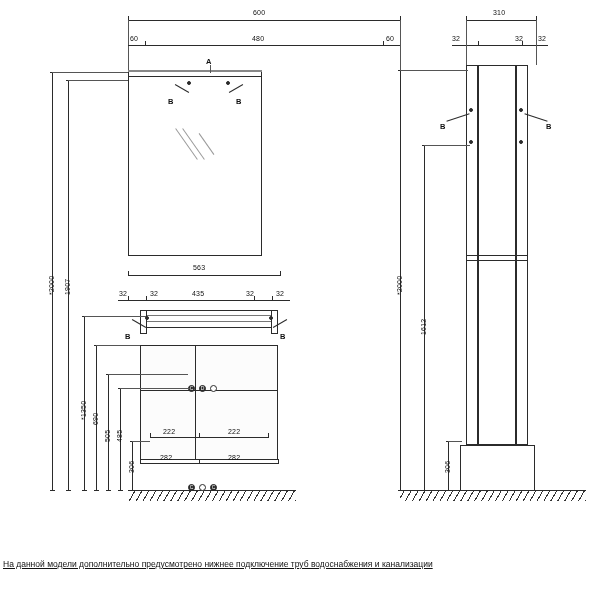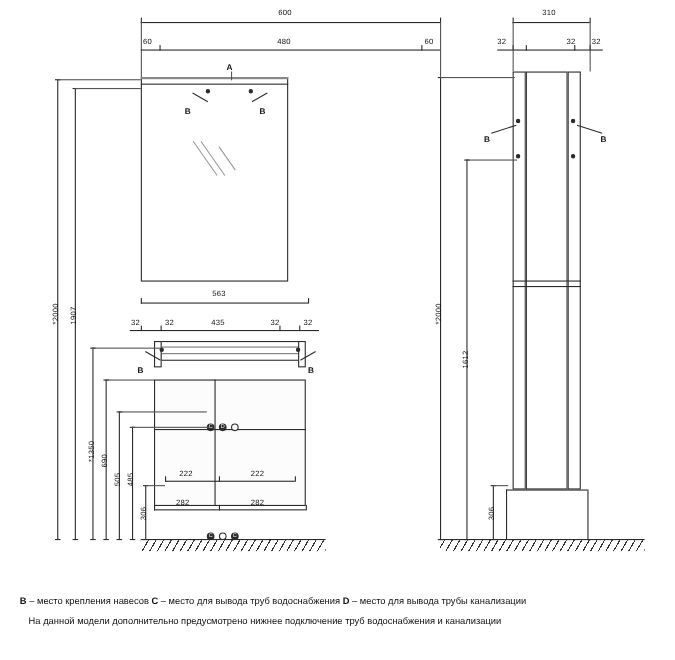--- a/index.html
+++ b/index.html
@@ -264,19 +264,16 @@
   <div class="ln vl" style="left:448px;top:441px;height:49px;"></div>
   <div class="tickh" style="left:446px;top:441px;"></div>
   <div class="tickh" style="left:446px;top:490px;"></div>
   <div class="dim-text vert" style="left:444px;top:473px;">306</div>
 
   <div class="ln hl thin" style="left:424px;top:145px;width:46px;"></div>
   <div class="ln hl thin" style="left:400px;top:70px;width:68px;"></div>
   <div class="ln hl thin" style="left:448px;top:441px;width:14px;"></div>
 
 
-  <div class="caption" style="left:18px;top:541px;">
-    <b>B</b><span> – место крепления навесов </span><b>C</b><span> – место для вывода труб водоснабжения  </span><b>D</b><span> – место для вывода трубы канализации</span>
-  </div>
-
-  <div class="caption" style="left:26px;top:559px;">На данной модели дополнительно предусмотрено нижнее подключение труб водоснабжения и канализации</div>
+
+  <div class="caption" style="left:3px;top:559px;text-decoration:underline;">На данной модели дополнительно предусмотрено нижнее подключение труб водоснабжения и канализации</div>
 
 </div>
 
 </body></html>

